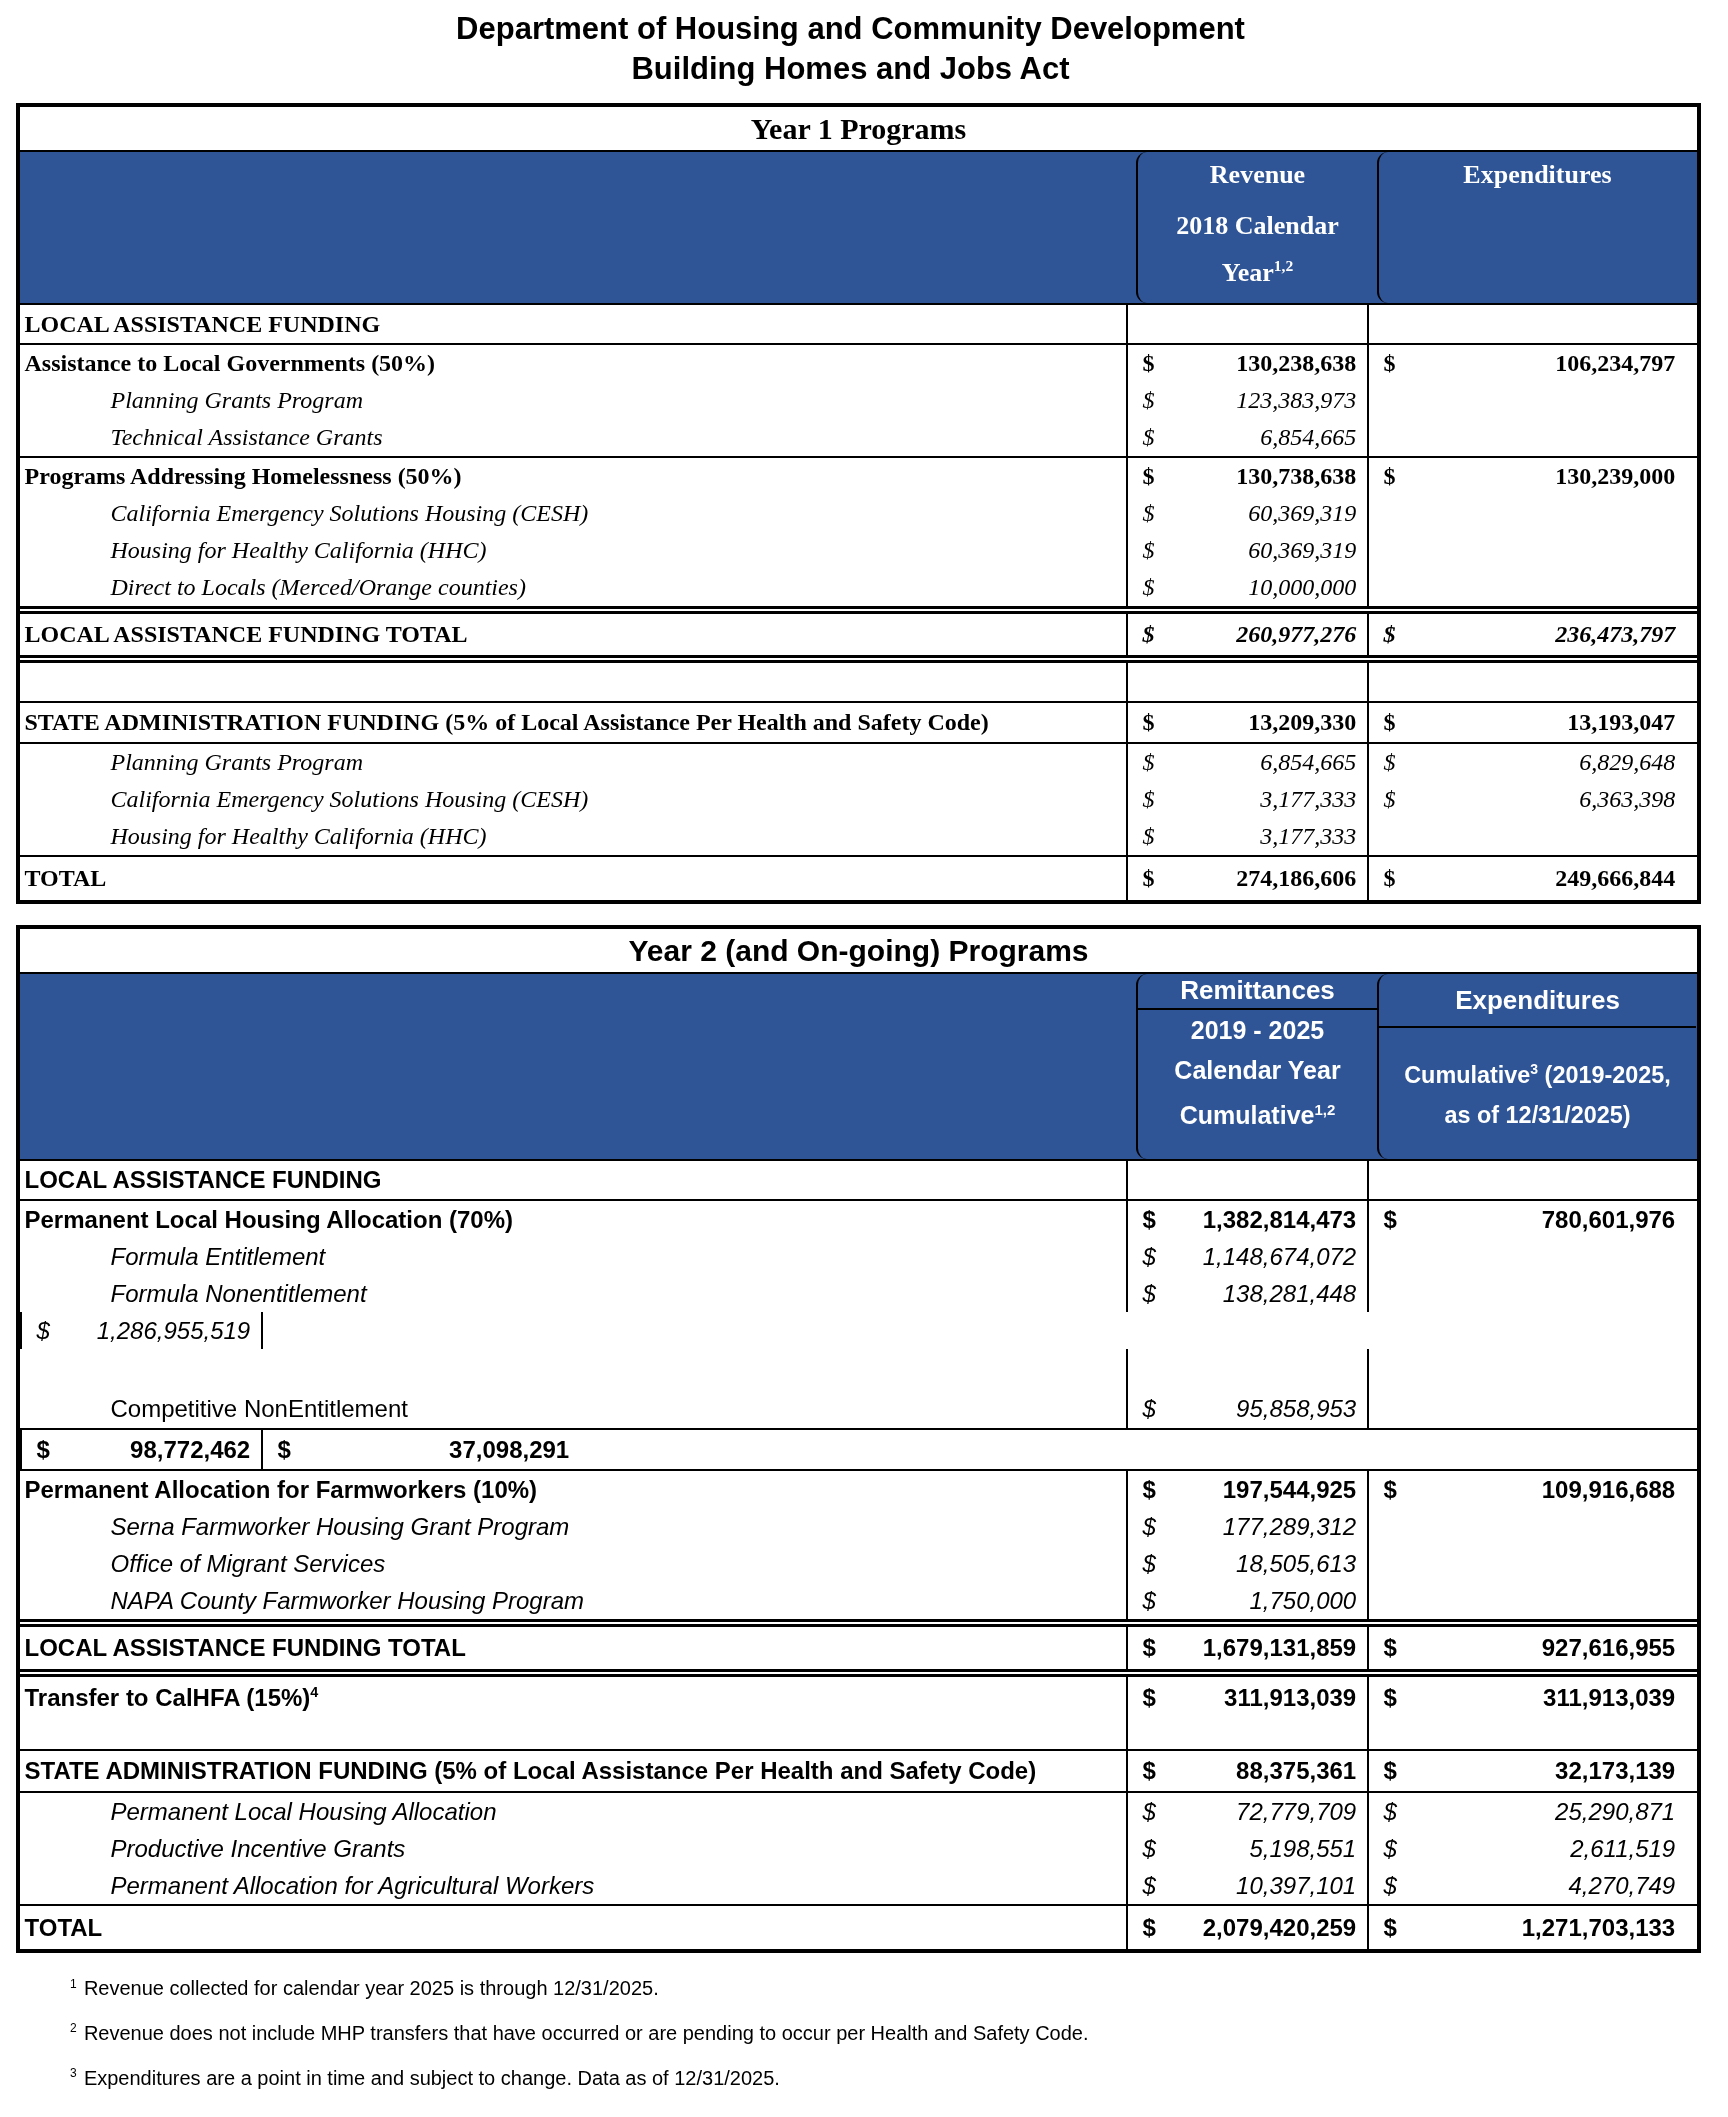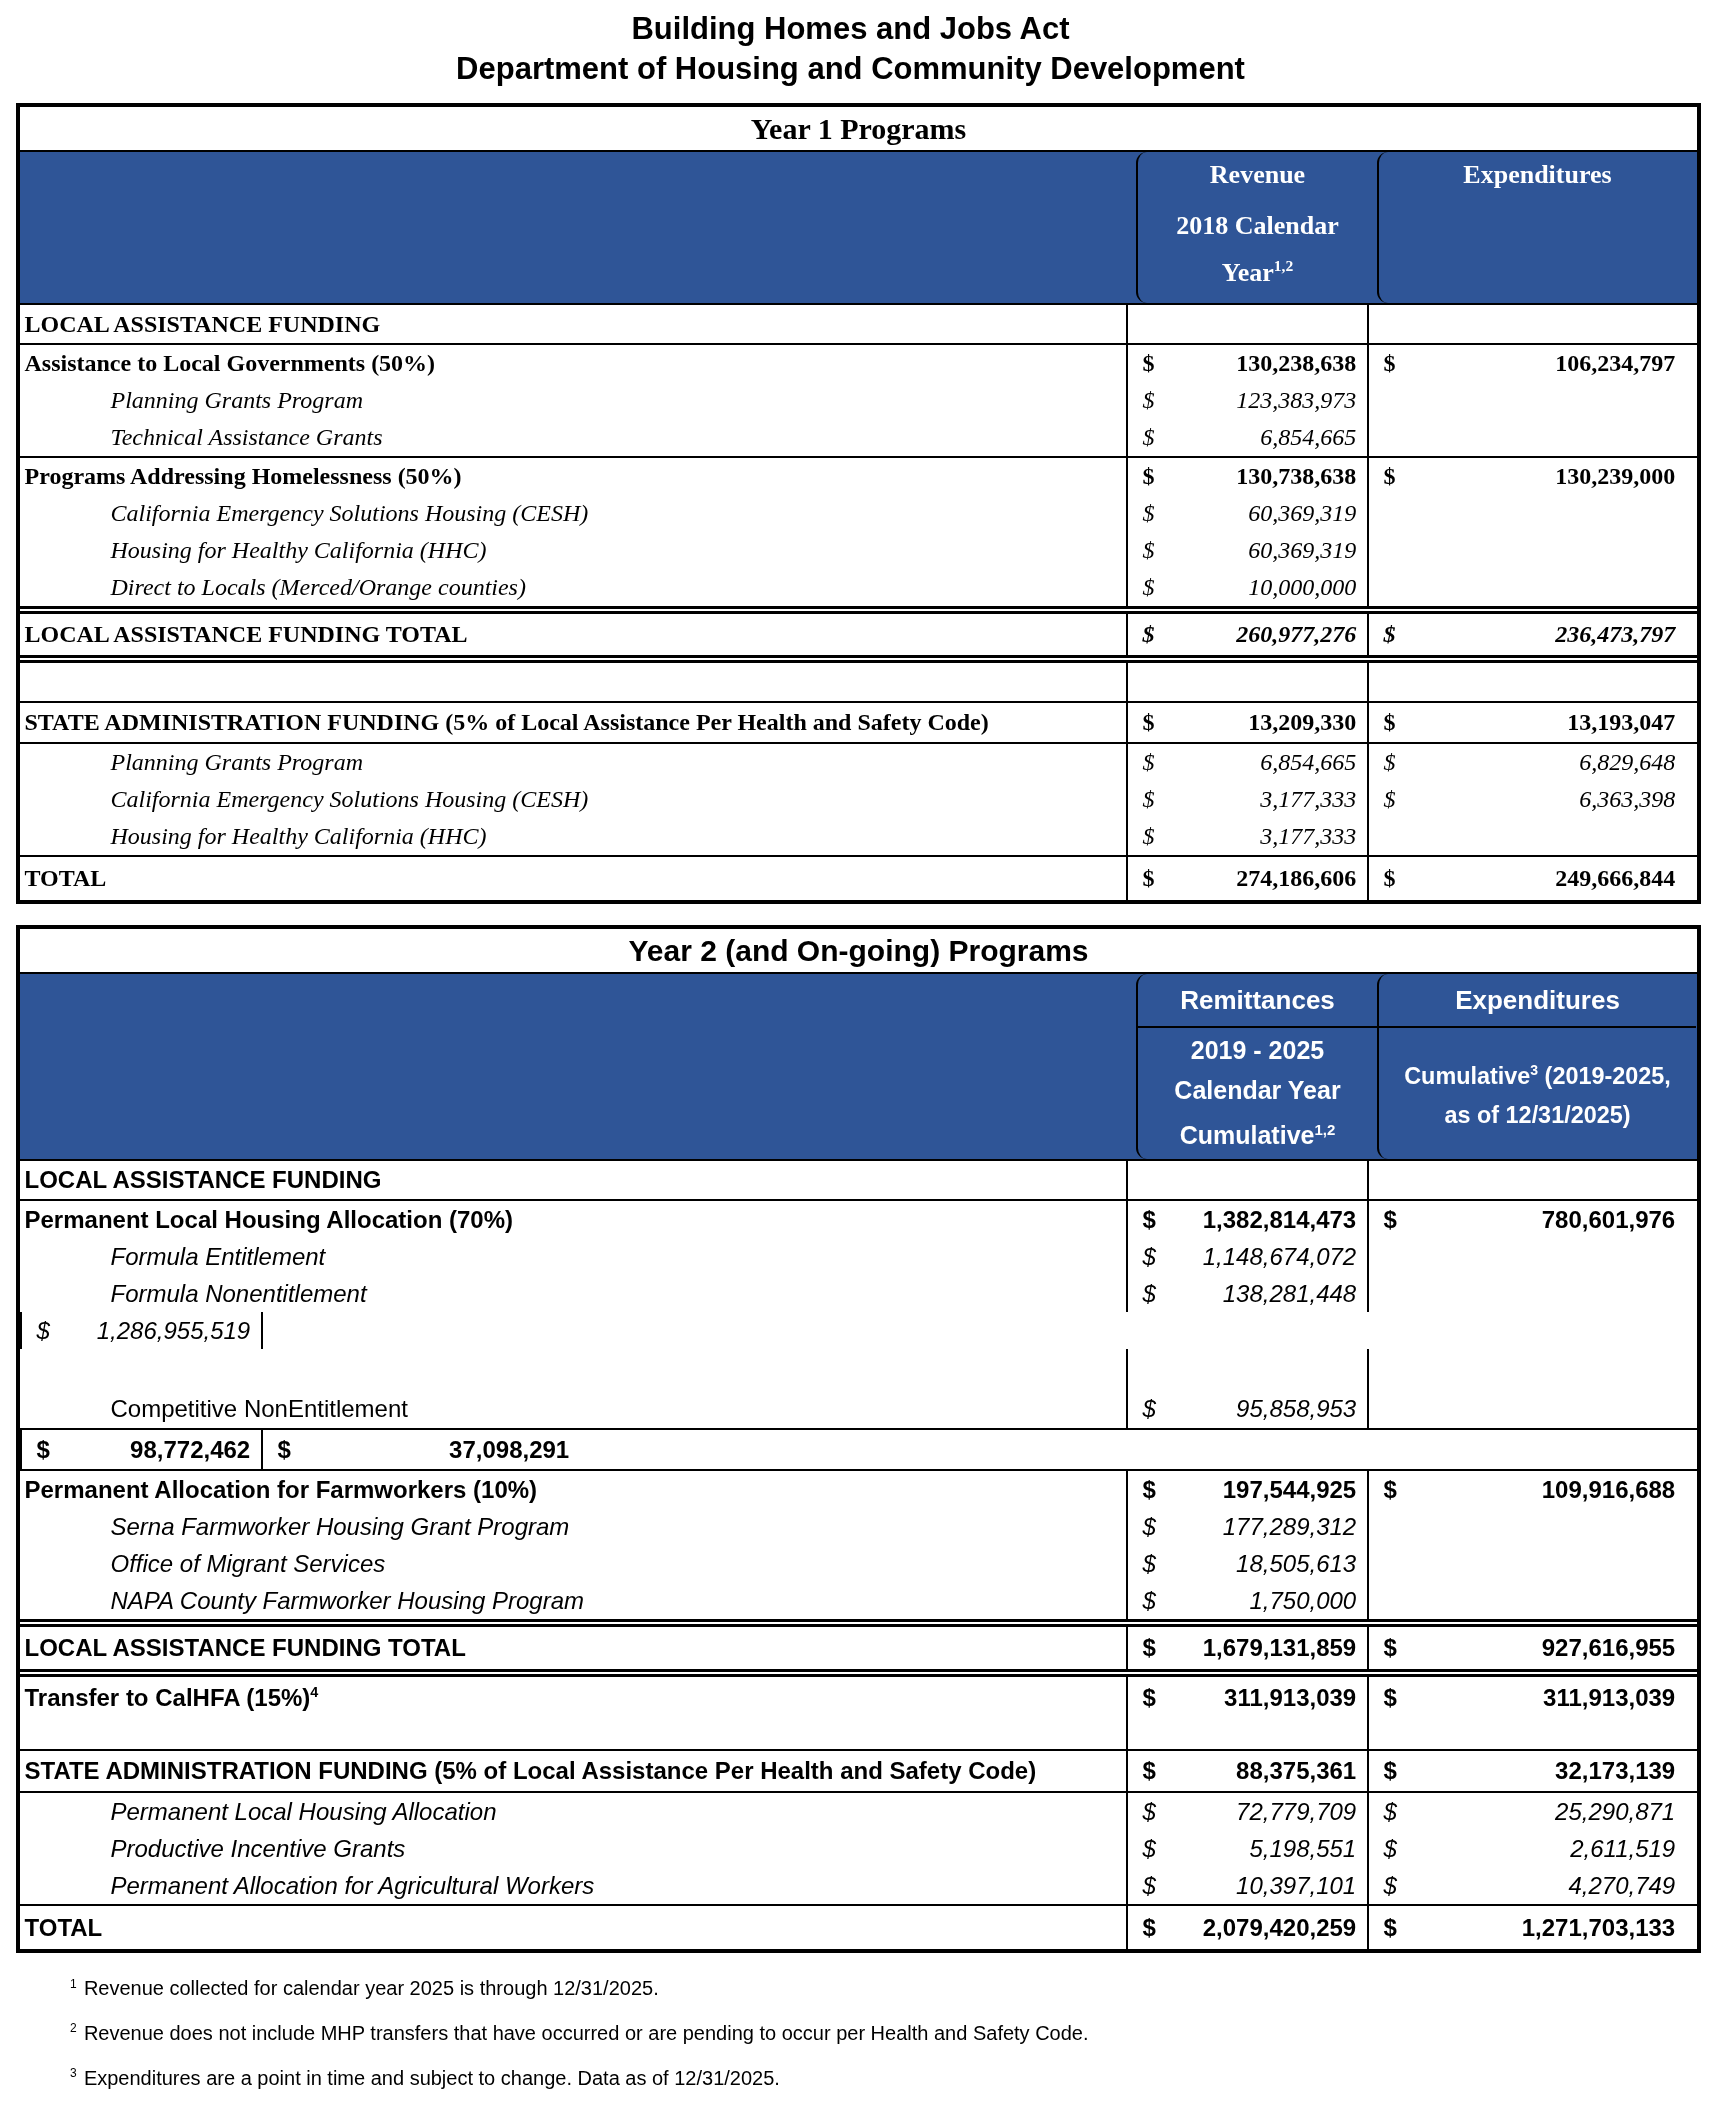--- a/index.html
+++ b/index.html
@@ -24,22 +24,22 @@
   .hl { width:1116px; }
   .hm { border-left:2.7px solid #000; display:flex; flex-direction:column; align-items:center; }
   .w-rev { width:241px; }
   .w-exp { width:319px; }
   .hdr1 .w-rev { justify-content:space-between; padding:7.2px 0 10.8px; }
   .hdr1 .w-exp { justify-content:flex-start; padding-top:7.2px; }
   .hg { line-height:32px; }
   .hline { line-height:40px; text-align:center; }
   .band { height:54px; width:100%; display:flex; align-items:center; justify-content:center;
           border-bottom:2.7px solid #000; box-sizing:border-box; }
-  .subh { flex:1; width:100%; display:flex; flex-direction:column; justify-content:center;
-          align-items:center; padding-bottom:2px; }
+  .subh { flex:1; width:100%; display:flex; flex-direction:column; justify-content:flex-end;
+          align-items:center; padding-bottom:24px; }
   .subh.s2 { font-size:23.4px; }
   .f28 { font-size:25px; }
   sup { font-size:0.6em; }
   
   .row { display:flex; font-size:24px; }
   .c { box-sizing:border-box; display:flex; align-items:center; }
   .cl { width:1106px; padding-left:4.5px; white-space:nowrap; }
   .cm { display:flex; justify-content:space-between; align-items:center;
         border-left:2.7px solid #000; padding:0 10.8px 0 14.4px; }
   .h41{height:37px} .h42{height:38px} .h43{height:39px} .h44{height:40px}
@@ -58,22 +58,22 @@
   .r-tall > .c { align-items:flex-start; padding-top:7.2px; }
   
   .fns { margin:10.8px 0 0 70px; }
   .fn { font-size:20px; line-height:40px; white-space:nowrap; }
   .fn .ftext { margin-left:7.2px; }
 </style>
 </head>
 <body>
 
 <div class="doc-title">
+  <div>Department of Housing and Community Development</div>
   <div>Building Homes and Jobs Act</div>
-  <div>Department of Housing and Community Development</div>
 </div>
 
 <section class="tbl tbl1">
   <div class="t-title">Year 1 Programs</div>
 
   <div class="hdr hdr1">
     <div class="hc hl"></div>
     <div class="hc hm w-rev">
       <div class="hg">Revenue</div>
       <div>

